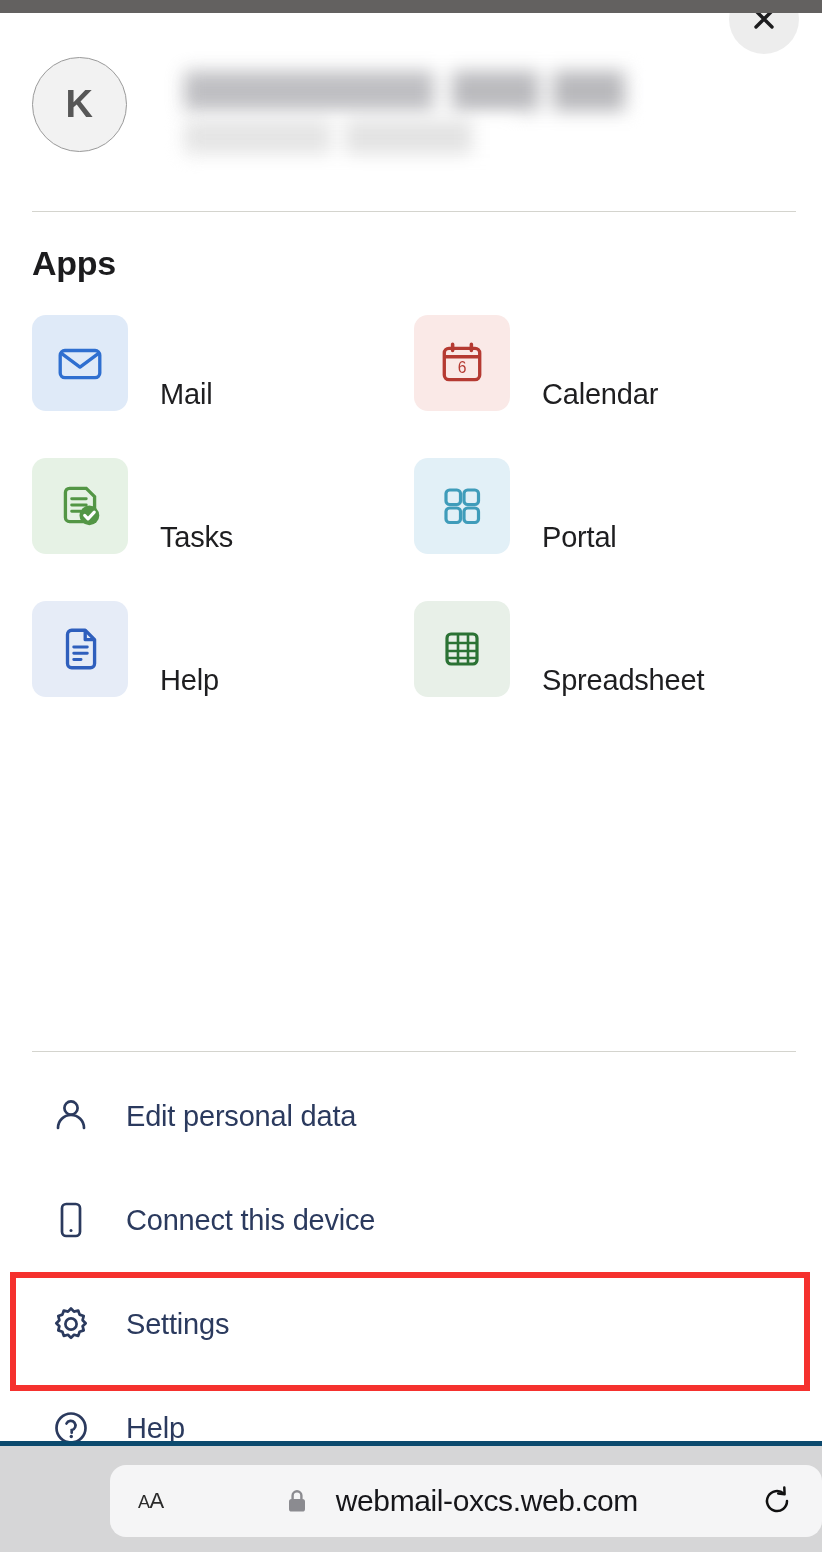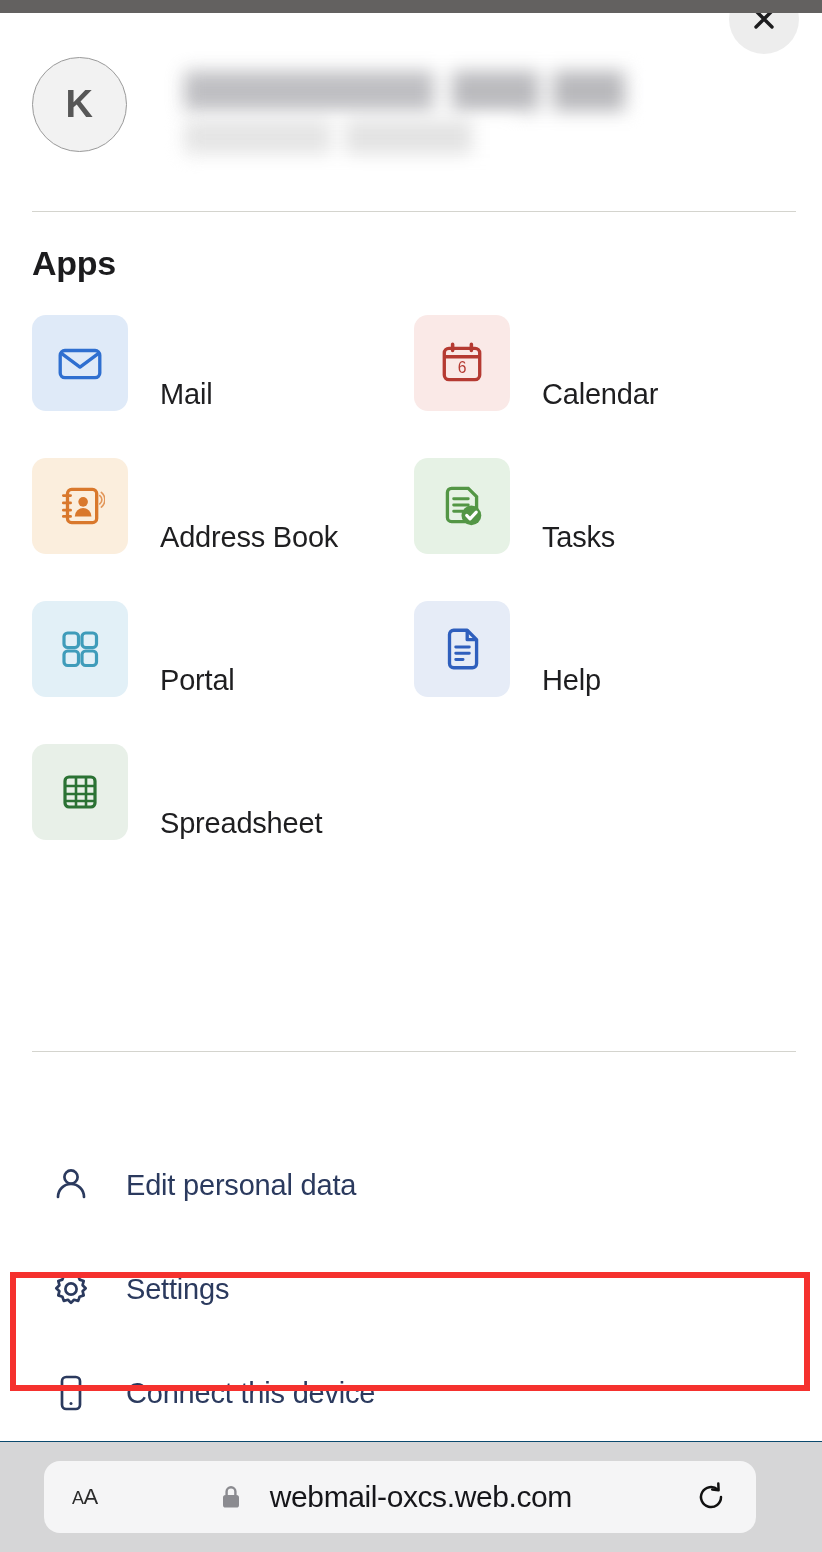--- a/index.html
+++ b/index.html
@@ -75,21 +75,21 @@
   .app-item { display:flex; align-items:flex-end; }
   .app-tile {
     width:96px; height:96px; border-radius:14px; flex:none;
     display:flex; align-items:center; justify-content:center;
   }
   .app-label {
     margin-left:32px; font-size:29px; color:#1e1e20; letter-spacing:-.2px;
   }
 
   
-  .menu { position:absolute; left:0; top:1133px; width:670px; }
+  .menu { position:absolute; left:0; top:1064px; width:670px; }
   .menu-row {
     display:flex; align-items:center; height:104px; padding-left:48px;
     position:relative;
   }
   .menu-ico { width:46px; flex:none; display:flex; align-items:center; justify-content:center; }
   .menu-label {
     margin-left:32px; font-size:29px; color:#2b3a5e; letter-spacing:-.2px;
   }
 
   
@@ -97,23 +97,22 @@
     position:absolute; left:10px; top:1272px;
     width:800px; height:119px;
     border:6px solid #f5312e; background:transparent;
     z-index:15; pointer-events:none;
   }
 
   
   .browser-bar {
     position:absolute; left:0; bottom:0; width:822px; height:111px;
     background:#d6d6d7; z-index:30;
-    display:flex; align-items:flex-start; justify-content:flex-start;
-    border-top:1px solid #0c4a6e;
-    padding-left:44px;
+    display:flex; align-items:flex-start; justify-content:flex-end;
+    border-top:5px solid #0c4a6e;
   }
   .url-pill {
     margin-top:19px; width:712px; height:72px; border-radius:16px;
     background:#f5f5f6;
     display:flex; align-items:center; padding:0 28px;
   }
   .aa-btn { font-size:22px; color:#2b2b2b; letter-spacing:-.5px; flex:none; }
   .aa-btn .small { font-size:18px; }
   .url-center {
     flex:1; display:flex; align-items:center; justify-content:center; gap:28px;
@@ -163,32 +162,20 @@
         <svg width="50" height="50" viewBox="0 0 48 48">
           <rect x="7" y="10" width="34" height="30" rx="4.5" fill="none" stroke="#b53a32" stroke-width="3.2"></rect>
           <path d="M7.5 18 H40.5" stroke="#b53a32" stroke-width="3.2"></path>
           <path d="M15 6 V12 M33 6 V12" stroke="#b53a32" stroke-width="3.4" stroke-linecap="round"></path>
           <text x="24" y="34" font-family="Liberation Sans, sans-serif" font-size="15" fill="#b53a32" text-anchor="middle">6</text>
         </svg>
       </div>
       <div class="app-label">Calendar</div>
     </div>
 
-    <div class="app-item">
-      <div class="app-tile" style="background:#fbeedd">
-        <svg width="50" height="50" viewBox="0 0 48 48">
-          <rect x="12" y="8" width="28" height="32" rx="4" fill="none" stroke="#d9782c" stroke-width="3.2"></rect>
-          <circle cx="27" cy="20" r="4.6" fill="#d9782c"></circle>
-          <path d="M19 34 a8 8 0 0 1 16 0 z" fill="#d9782c"></path>
-          <path d="M8 14 h7 M8 21 h7 M8 28 h7 M8 34 h7" stroke="#d9782c" stroke-width="2.6" stroke-linecap="round"></path>
-          <path d="M43 14 a5 5 0 0 1 0 8 M44.5 11 a9 9 0 0 1 0 14" fill="none" stroke="#d9782c" stroke-width="1.6" stroke-linecap="round" opacity=".75"></path>
-        </svg>
-      </div>
-      <div class="app-label">Address Book</div>
-    </div>
 
     <div class="app-item">
       <div class="app-tile" style="background:#e6f2e5">
         <svg width="50" height="50" viewBox="0 0 48 48">
           <path d="M10 11 a4 4 0 0 1 4-4 h16 l8 8 v20 a4 4 0 0 1 -4 4 H14 a4 4 0 0 1 -4 -4 z" fill="none" stroke="#539645" stroke-width="3.2"></path>
           <path d="M16 17 h14 M16 23 h14 M16 29 h9" stroke="#539645" stroke-width="2.8" stroke-linecap="round"></path>
           <circle cx="33" cy="33" r="9.5" fill="#539645"></circle>
           <path d="M28.5 33 l3.2 3.3 l6 -6.4" fill="none" stroke="#fff" stroke-width="3" stroke-linecap="round" stroke-linejoin="round"></path>
         </svg>
       </div>
@@ -242,35 +229,35 @@
           <circle cx="21" cy="13" r="6.6" fill="none" stroke="#2b3a5e" stroke-width="2.7"></circle>
           <path d="M8 33 a13 13 0 0 1 26 0" fill="none" stroke="#2b3a5e" stroke-width="2.7" stroke-linecap="round"></path>
         </svg>
       </span>
       <span class="menu-label">Edit personal data</span>
     </div>
 
     <div class="menu-row">
       <span class="menu-ico">
         <svg width="42" height="42" viewBox="0 0 42 42">
+          <rect x="12" y="5" width="18" height="32" rx="4.2" fill="none" stroke="#2b3a5e" stroke-width="2.7"></rect>
+          <circle cx="21" cy="31.5" r="1.5" fill="#2b3a5e"></circle>
+        </svg>
+      </span>
+      <span class="menu-label">Connect this device</span>
+    </div>
+
+    <div class="menu-row">
+      <span class="menu-ico">
+        <svg width="42" height="42" viewBox="0 0 42 42">
           <path d="M21 5.5 l3 3.1 l4.2 -1.1 l1.4 4.1 l4.1 1.4 l-1.1 4.2 l3.1 3 l-3.1 3 l1.1 4.2 l-4.1 1.4 l-1.4 4.1 l-4.2 -1.1 l-3 3.1 l-3 -3.1 l-4.2 1.1 l-1.4 -4.1 l-4.1 -1.4 l1.1 -4.2 l-3.1 -3 l3.1 -3 l-1.1 -4.2 l4.1 -1.4 l1.4 -4.1 l4.2 1.1 z" fill="none" stroke="#2b3a5e" stroke-width="2.7" stroke-linejoin="round"></path>
           <circle cx="21" cy="21" r="5.6" fill="none" stroke="#2b3a5e" stroke-width="2.7"></circle>
         </svg>
       </span>
       <span class="menu-label">Settings</span>
-    </div>
-
-    <div class="menu-row">
-      <span class="menu-ico">
-        <svg width="42" height="42" viewBox="0 0 42 42">
-          <rect x="12" y="5" width="18" height="32" rx="4.2" fill="none" stroke="#2b3a5e" stroke-width="2.7"></rect>
-          <circle cx="21" cy="31.5" r="1.5" fill="#2b3a5e"></circle>
-        </svg>
-      </span>
-      <span class="menu-label">Connect this device</span>
     </div>
 
     <div class="menu-row">
       <span class="menu-ico">
         <svg width="42" height="42" viewBox="0 0 42 42">
           <circle cx="21" cy="21" r="14.5" fill="none" stroke="#2b3a5e" stroke-width="2.7"></circle>
           <path d="M16.5 16.5 a4.7 4.7 0 1 1 5.2 6.6 v2.6" fill="none" stroke="#2b3a5e" stroke-width="2.7" stroke-linecap="round"></path>
           <circle cx="21.3" cy="29.5" r="1.7" fill="#2b3a5e"></circle>
         </svg>
       </span>

